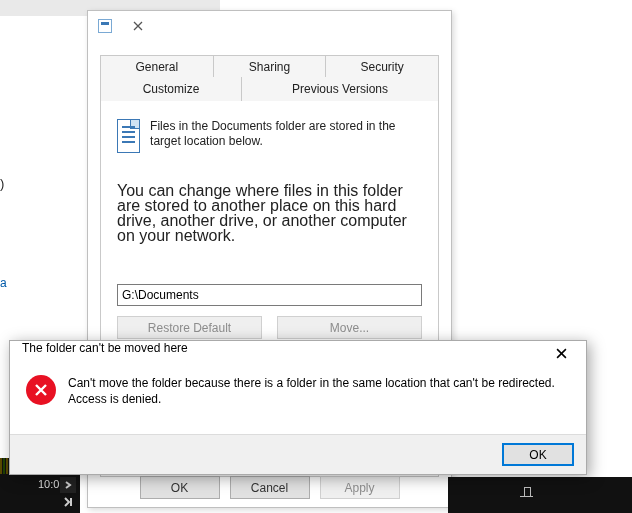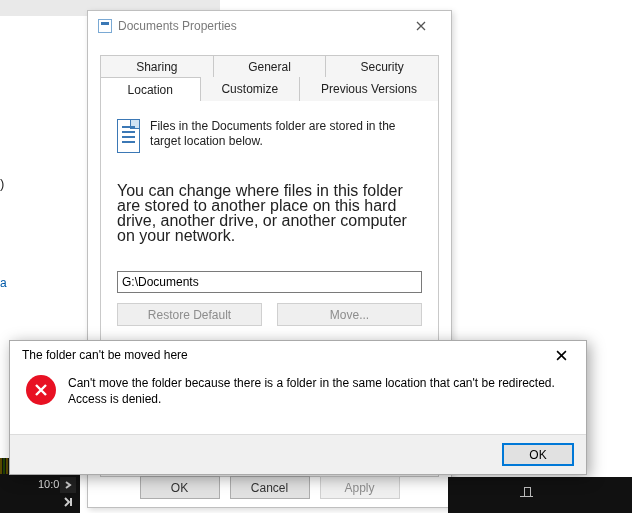--- a/index.html
+++ b/index.html
@@ -26,30 +26,30 @@
   .tabrow.bottom .tab{border-top:none}
   .tabrow.bottom .tab.active{border-top:1px solid #c9c9c9}
   .panel{border:1px solid #c9c9c9;border-top:none;margin:0 12px 0 12px;height:376px;padding:18px 16px 10px 16px;position:relative}
   .inforow{display:flex}
   .docicon{width:30px;height:34px;margin-right:10px;position:relative;background:#fff;border:1px solid #3b78b5}
   .docicon:before{content:"";position:absolute;right:0;top:0;width:8px;height:8px;background:#cfe2f3;border-left:1px solid #3b78b5;border-bottom:1px solid #3b78b5}
   .docicon .lines{position:absolute;left:4px;top:6px;right:4px}
   .docicon .lines i{display:block;height:2px;background:#3b78b5;margin-bottom:3px}
   .infotxt{font-size:12px;line-height:15px;color:#222}
   .para{margin-top:30px;font-size:16px;line-height:15px;color:#222}
-  .pathbox{margin-top:28px;height:22px;border:1px solid #7a7a7a;background:#fff;display:flex;align-items:center;padding:0 4px;font-size:12px}
+  .pathbox{margin-top:41px;height:22px;border:1px solid #7a7a7a;background:#fff;display:flex;align-items:center;padding:0 4px;font-size:12px}
   .btnrow{margin-top:10px;display:flex;gap:15px}
   .btn{height:23px;display:flex;align-items:center;justify-content:center;font-size:12px;border:1px solid #adadad;background:#e1e1e1;color:#333;cursor:pointer}
   .btn.disabled{color:#8d8d8d;background:#efefef;border:1px solid #d0d0d0;cursor:default}
   .btnrow .btn{flex:1}
   .props-footer{position:absolute;left:0;right:0;bottom:8px;display:flex;gap:10px;justify-content:center;padding:0 12px}
   .props-footer .btn{width:80px}
   
   .err{position:absolute;left:9px;top:340px;width:578px;height:135px;background:#fff;border:1px solid #aaa;box-shadow:3px 3px 14px rgba(0,0,0,.35);z-index:10}
-  .err-title{height:28px;display:flex;align-items:center;padding:0 8px 0 12px;font-size:12px;color:#000}
+  .err-title{height:28px;display:flex;align-items:flex-start;padding:0 8px 0 12px;font-size:12px;color:#000}
   .err-title .txt{flex:1}
   .err-close{width:34px;height:24px;display:flex;align-items:center;justify-content:center;cursor:pointer}
   .err-close svg{width:11px;height:11px;stroke:#000;stroke-width:1.4;fill:none}
   .err-body{display:flex;padding:6px 24px 0 16px}
   .err-icon{width:30px;height:30px;border-radius:50%;background:#e81123;display:flex;align-items:center;justify-content:center;margin-right:12px;flex:none}
   .err-icon svg{width:14px;height:14px;stroke:#fff;stroke-width:2.4;fill:none}
   .err-msg{font-size:12px;line-height:16px;color:#000;max-width:500px}
   .err-footer{position:absolute;left:0;right:0;bottom:0;height:40px;background:#f0f0f0;border-top:1px solid #dcdcdc;display:flex;align-items:center;justify-content:flex-end;padding:0 12px}
   .err-footer .btn{width:72px;background:#e1e1e1;border:2px solid #0078d7;color:#000}
   
@@ -69,36 +69,34 @@
 <body>
 
 <div class="desktop">
   <div class="bg-strip"></div>
   <div class="bg-paren">)</div>
   <div class="bg-link">a</div>
 
   <div class="props">
     <div class="props-title">
       <span class="ticon"></span>
-      <span class="txt">Documents Properties</span>
       <span class="props-close">
         <svg viewBox="0 0 10 10">
             <path d="M1 1 L9 9 M9 1 L1 9"></path>
           </svg>
       </span>
     </div>
 
     <div class="tabbar">
       <div class="tabrow top">
+        <div class="tab inactive">General</div>
         <div class="tab inactive">Sharing</div>
-        <div class="tab inactive">General</div>
         <div class="tab inactive">Security</div>
       </div>
       <div class="tabrow bottom">
-        <div class="tab active">Location</div>
         <div class="tab inactive">Customize</div>
         <div class="tab inactive" style="flex:1.4">Previous Versions</div>
       </div>
     </div>
 
     <div class="panel">
       <div class="inforow">
         <div class="docicon">
           <div class="lines">
               <i></i>

